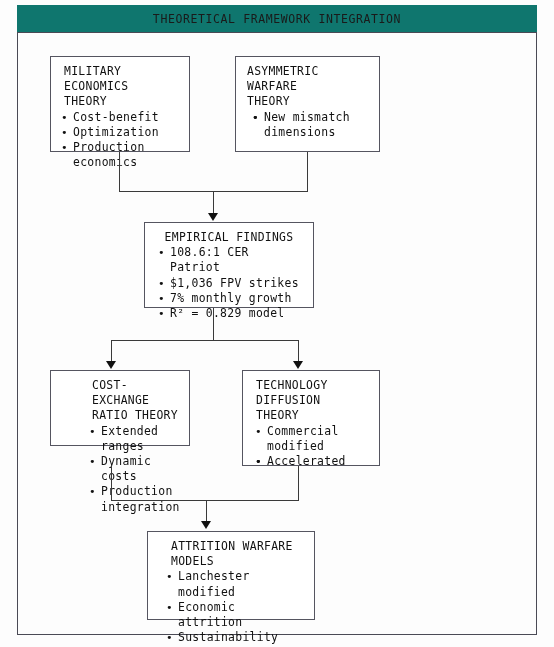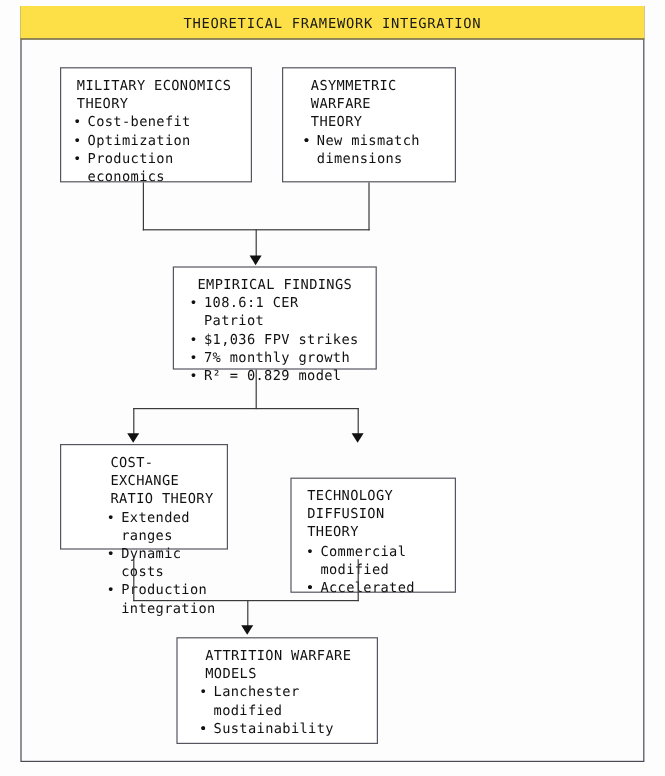--- a/index.html
+++ b/index.html
@@ -36,21 +36,21 @@
     position: absolute;
     left: 17px;
     top: 5px;
     width: 520px;
     height: 28px;
     box-sizing: border-box;
     border-bottom: 1.5px solid #4a4a55;
     display: flex;
     align-items: center;
     justify-content: center;
-    background: #fde047;
+    background: #0f766e;
   }
   .title-text {
     font-size: 11.5px;
     letter-spacing: 0.6px;
     color: #1a1a1a;
     white-space: nowrap;
   }
 
   
   .node {
@@ -79,31 +79,31 @@
     white-space: pre-line;
   }
   .node li .bullet {
     position: absolute;
     left: 1px;
     top: 0;
     font-size: 11px;
   }
 
   
-  #node-military      { left: 50px;  top: 56px;  width: 160px; height: 96px; }
+  #node-military      { left: 50px;  top: 56px;  width: 140px; height: 96px; }
   #node-asymmetric    { left: 235px; top: 56px;  width: 145px; height: 96px; }
   #node-empirical     { left: 128px; top: 222px; width: 170px; height: 86px; margin-left: 16px; }
-  #node-cost-exchange { left: 50px;  top: 370px; width: 140px; height: 88px; padding-left: 37px; }
-  #node-technology    { left: 242px; top: 370px; width: 138px; height: 96px; margin-top: 28px; }
+  #node-cost-exchange { left: 50px;  top: 370px; width: 140px; height: 76px; padding-left: 37px; }
+  #node-technology    { left: 242px; top: 370px; width: 138px; height: 96px; }
   #node-attrition     { left: 123px; top: 531px; width: 168px; height: 89px; margin-left: 24px; }
   #node-empirical .heading { text-align: center; margin-left: 0; }
   #node-attrition .heading { margin-left: 14px; }
   #node-attrition ul { margin-left: 8px; }
   #node-empirical ul { margin-left: 3px; }
-  #node-asymmetric .heading { margin-left: 14px; }
+  #node-asymmetric .heading { margin-left: 2px; }
   #node-asymmetric ul { margin-left: 6px; }
   #node-technology ul { margin-left: 2px; }
 
   
   .seg {
     position: absolute;
     background: #3a3a3a;
   }
   .seg.v { width: 1.3px; }
   .seg.h { height: 1.3px; }
@@ -178,21 +178,21 @@
       <li><span class="bullet">•</span></li>
       <li><span class="bullet">•</span><span>Accelerated</span></li>
     </ul>
   </div>
 
   <div class="node" id="node-attrition">
     <div class="heading">ATTRITION WARFARE
 MODELS</div>
     <ul>
       <li><span class="bullet">•</span><span>Lanchester modified</span></li>
-      <li><span class="bullet">•</span></li>
+      <li><span class="bullet">•</span><span>Economic attrition</span></li>
       <li><span class="bullet">•</span><span>Sustainability</span></li>
     </ul>
   </div>
 
   <div class="seg v" style="left:119px; top:152px; height:40px;"></div>
   <div class="seg v" style="left:307px; top:152px; height:40px;"></div>
   <div class="seg h" style="left:119px; top:191px; width:189px;"></div>
   <div class="seg v" style="left:213px; top:191px; height:23px;"></div>
   <div class="arrowhead" style="left:208px; top:213px;"></div>
 

